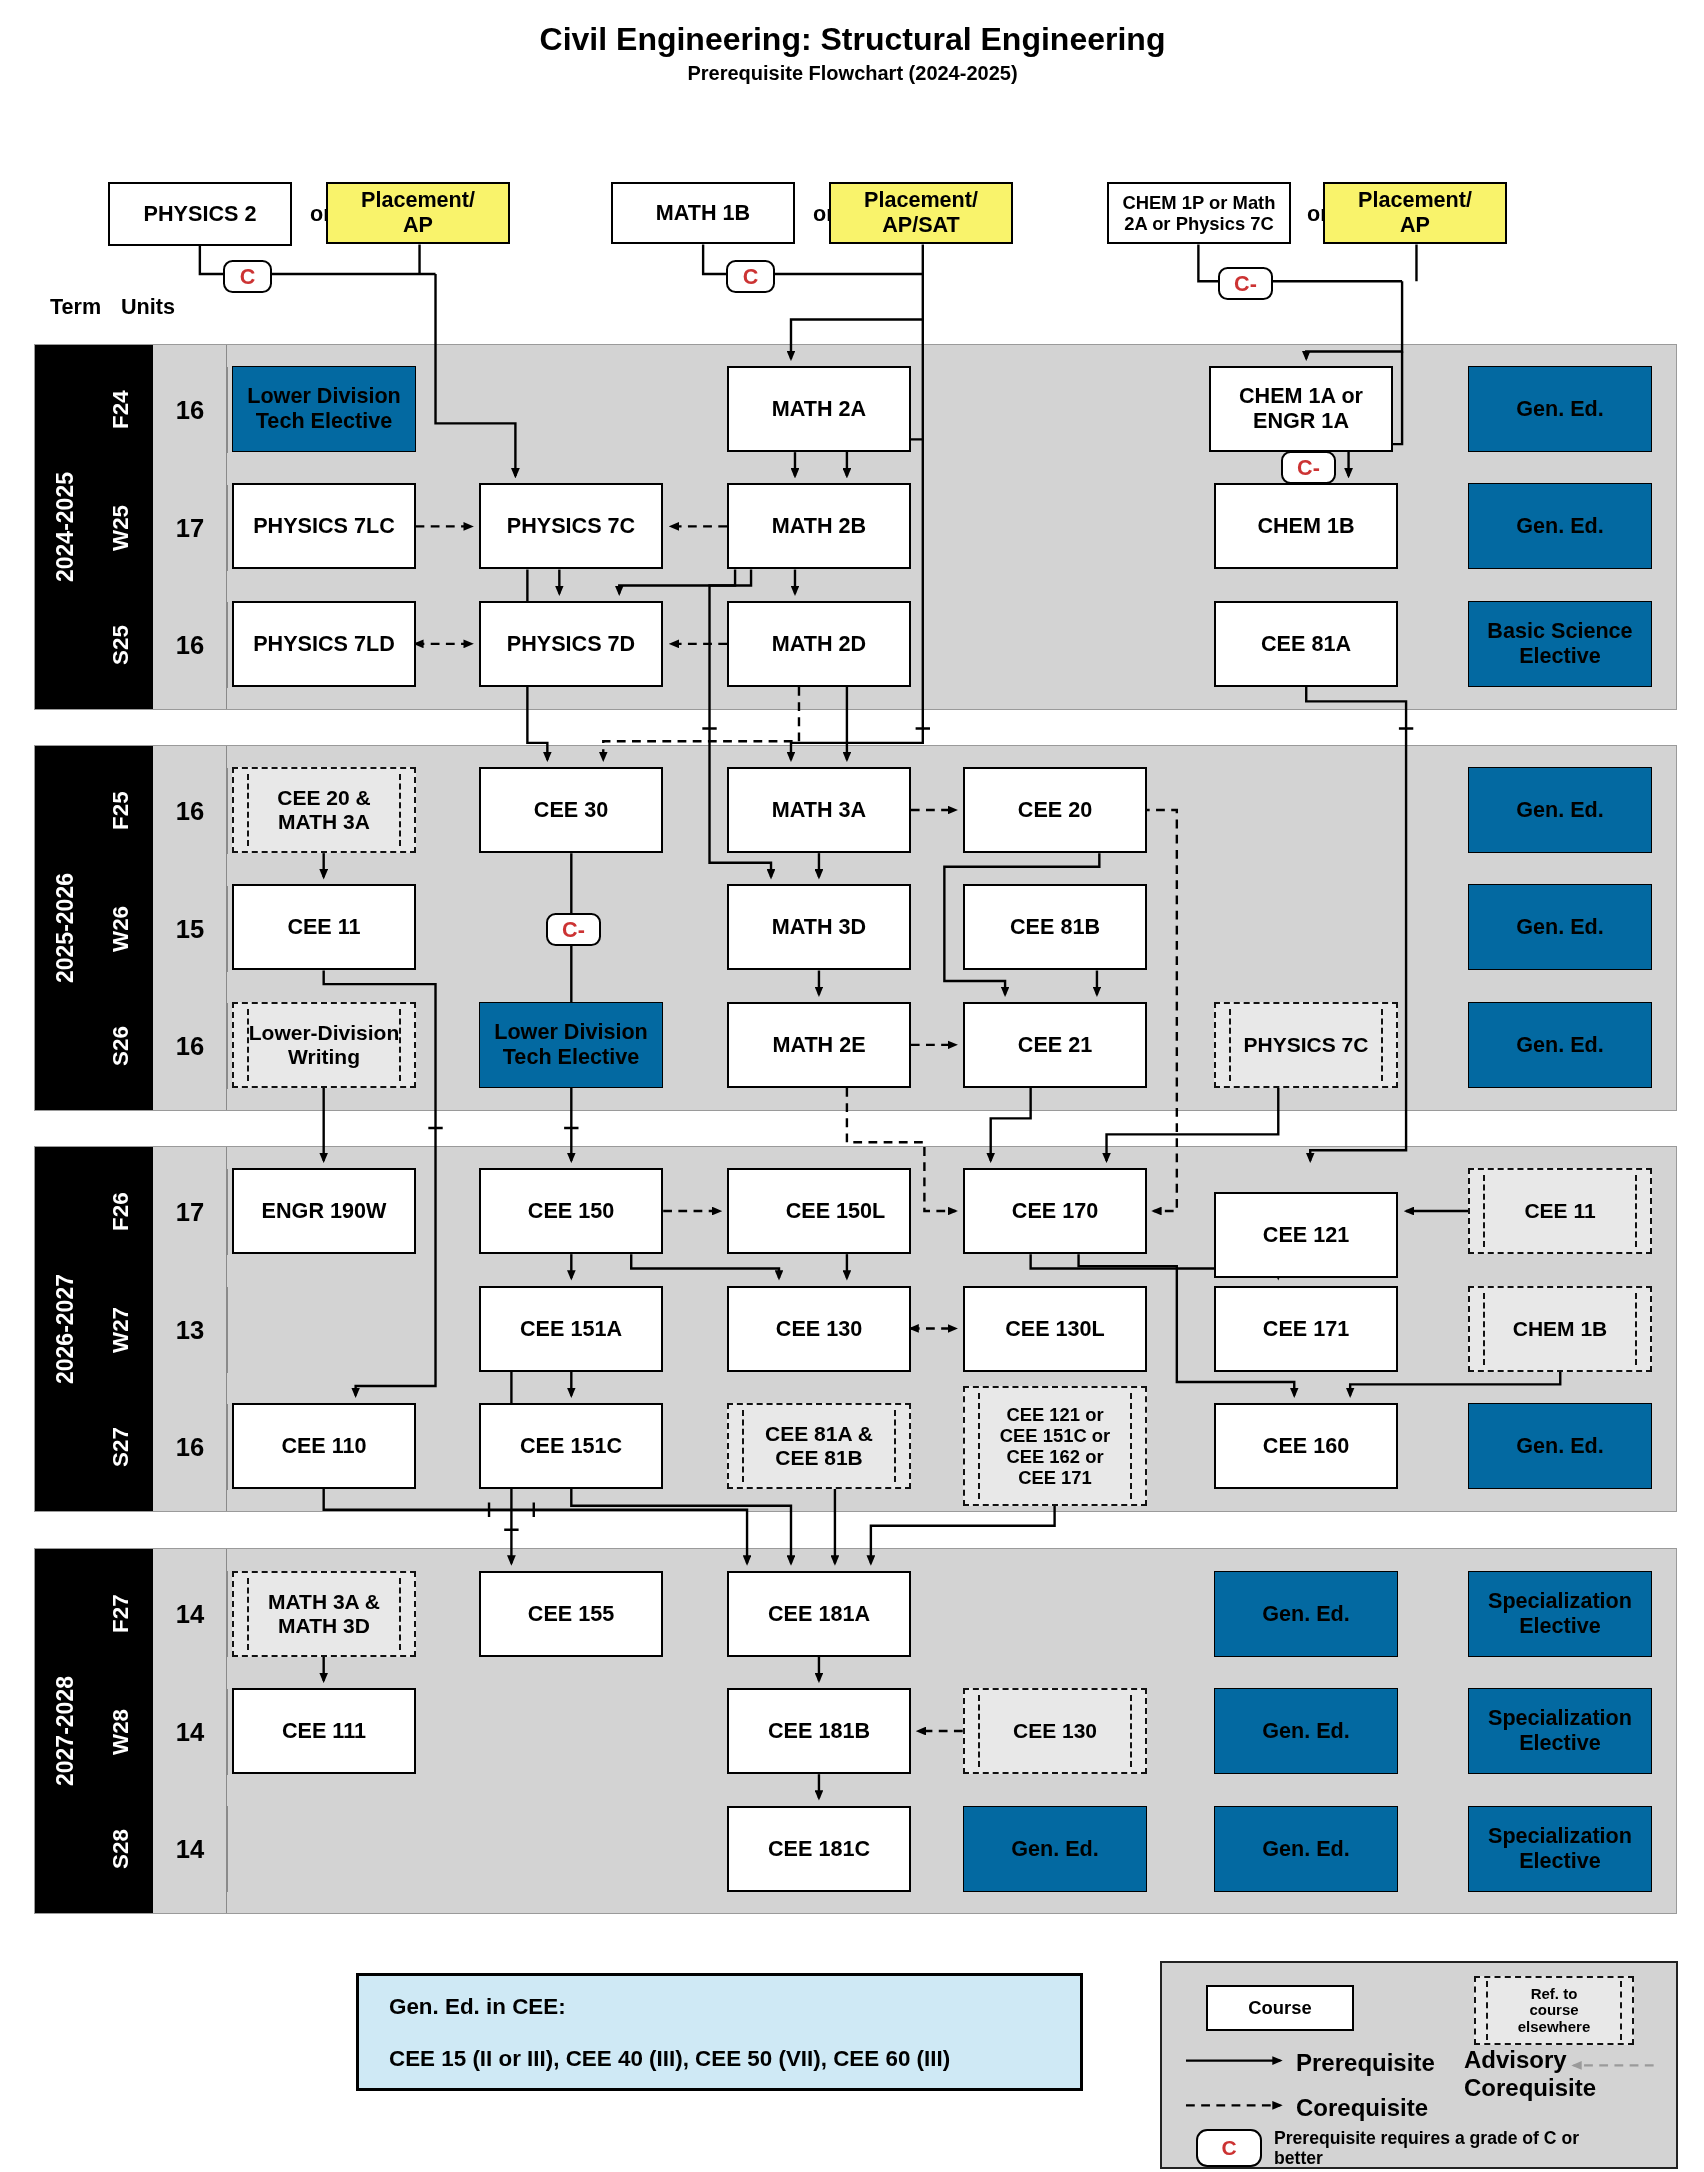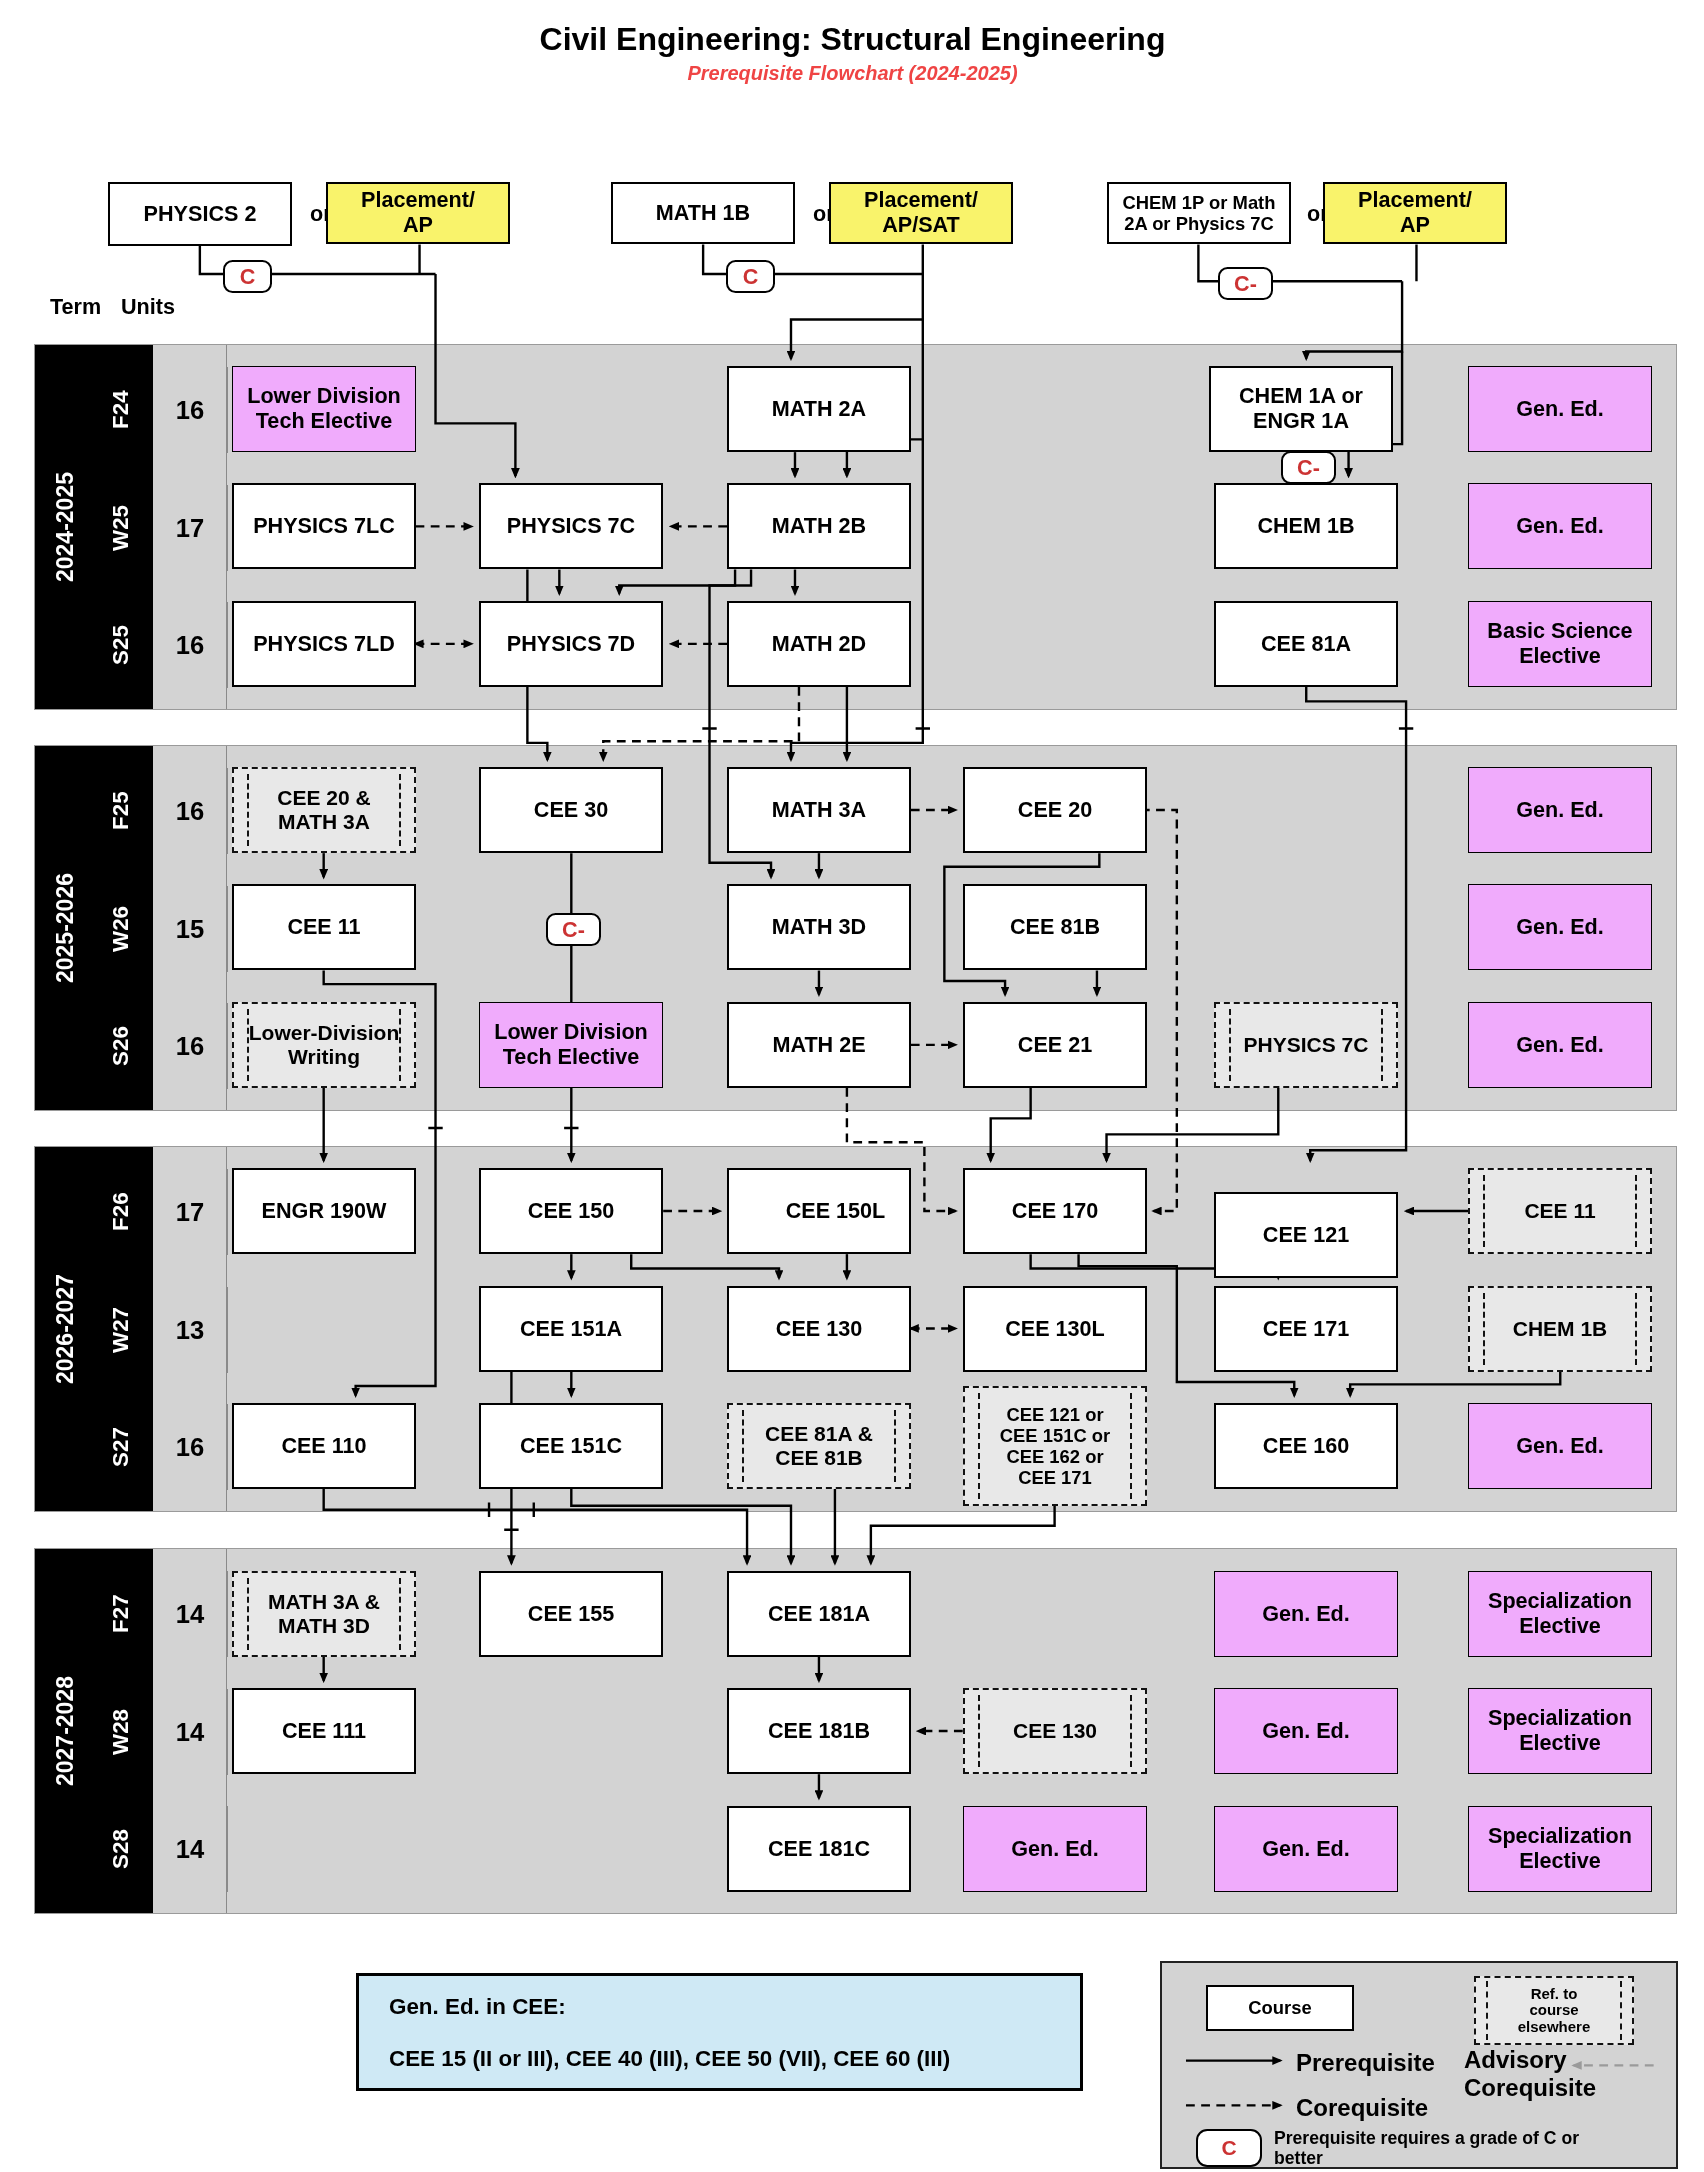--- a/index.html
+++ b/index.html
@@ -1,30 +1,30 @@
 <!DOCTYPE html>
 <html style="font-size:12.8px"><head>
 <meta charset="utf-8">
 <style>
   html,body{margin:0;padding:0;background:#fff;font-family:"Liberation Sans",sans-serif;}
   #canvas{position:relative;width:1705px;height:2172px;background:#fff;overflow:hidden;}
   #title{position:absolute;left:0;top:21px;width:100%;text-align:center;font-size:32px;font-weight:bold;color:#000;}
-  #subtitle{position:absolute;left:0;top:62px;width:100%;text-align:center;font-size:20px;font-weight:bold;color:#ef4444;font-style:italic;}
+  #subtitle{position:absolute;left:0;top:62px;width:100%;text-align:center;font-size:20px;font-weight:bold;color:#000000;}
   .hdr-label{position:absolute;font-size:21.6px;font-weight:bold;color:#000;}
   .band{position:absolute;left:34px;width:1643px;height:366px;background:#d3d3d3;border:1.6px solid #9a9a9a;box-sizing:border-box;}
   .sidebar{position:absolute;left:0;top:0;width:118px;height:100%;background:#000;}
   .vtext{writing-mode:vertical-rl;transform:rotate(180deg);}
   .year{position:absolute;left:4.8px;top:0;width:51px;height:100%;display:flex;align-items:center;justify-content:center;color:#fff;font-size:23px;font-weight:bold;}
   .term{position:absolute;left:59px;width:54px;height:86px;display:flex;align-items:center;justify-content:center;color:#fff;font-size:22.4px;font-weight:bold;}
   .units{position:absolute;left:118px;width:74px;height:86px;display:flex;align-items:center;justify-content:center;color:#000;font-size:25.6px;font-weight:bold;border-right:1.6px solid #8a8a8a;}
   .ucol{position:absolute;left:118px;top:0;width:74px;height:100%;border-right:1.6px solid #8a8a8a;box-sizing:border-box;}
   .box{position:absolute;width:184px;height:86px;background:#fff;border:2.4px solid #000;box-sizing:border-box;
        display:flex;align-items:center;justify-content:center;text-align:center;
        font-size:21.6px;font-weight:bold;color:#000;white-space:pre-line;line-height:1.15;z-index:2;}
-  .box.shaded{background:#f0abfc;border-width:1.6px;}
+  .box.shaded{background:#0369a1;border-width:1.6px;}
   .box.yellow{background:#f9f36b;}
   .box.ref{background:#e8e8e8;border:2.4px dashed #111;font-size:21px;}
   .box.ref::before,.box.ref::after{content:"";position:absolute;top:4.8px;bottom:4.8px;width:0;border-left:2.4px dashed #111;}
   .box.ref::before{left:12.8px;} .box.ref::after{right:12.8px;}
   .box.small{font-size:18.4px;}
   .orlbl{position:absolute;font-size:21.6px;font-weight:bold;color:#000;z-index:2;margin-left:12px;}
   .badge{position:absolute;background:#fff;border:2px solid #000;border-radius:9.6px;color:#cc3333;
          display:flex;align-items:center;justify-content:center;font-size:21.6px;font-weight:bold;z-index:4;}
   #wires{position:absolute;left:0;top:0;z-index:1;pointer-events:none;}
   #note{position:absolute;left:356px;top:1973px;width:727px;height:118px;background:#cfe9f5;border:3.2px solid #000;box-sizing:border-box;z-index:2;}

